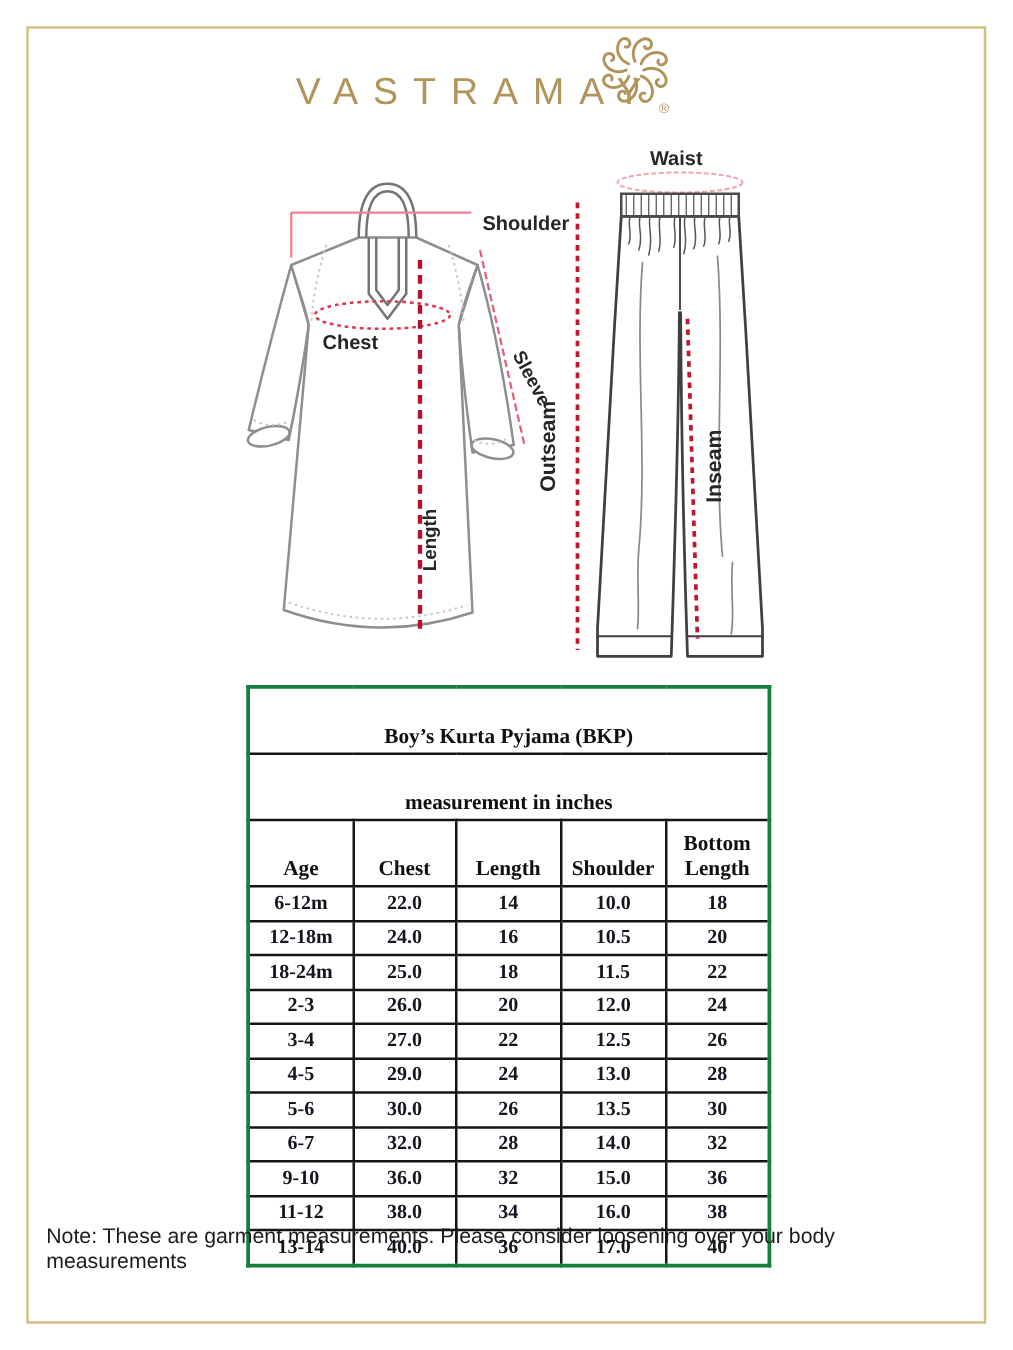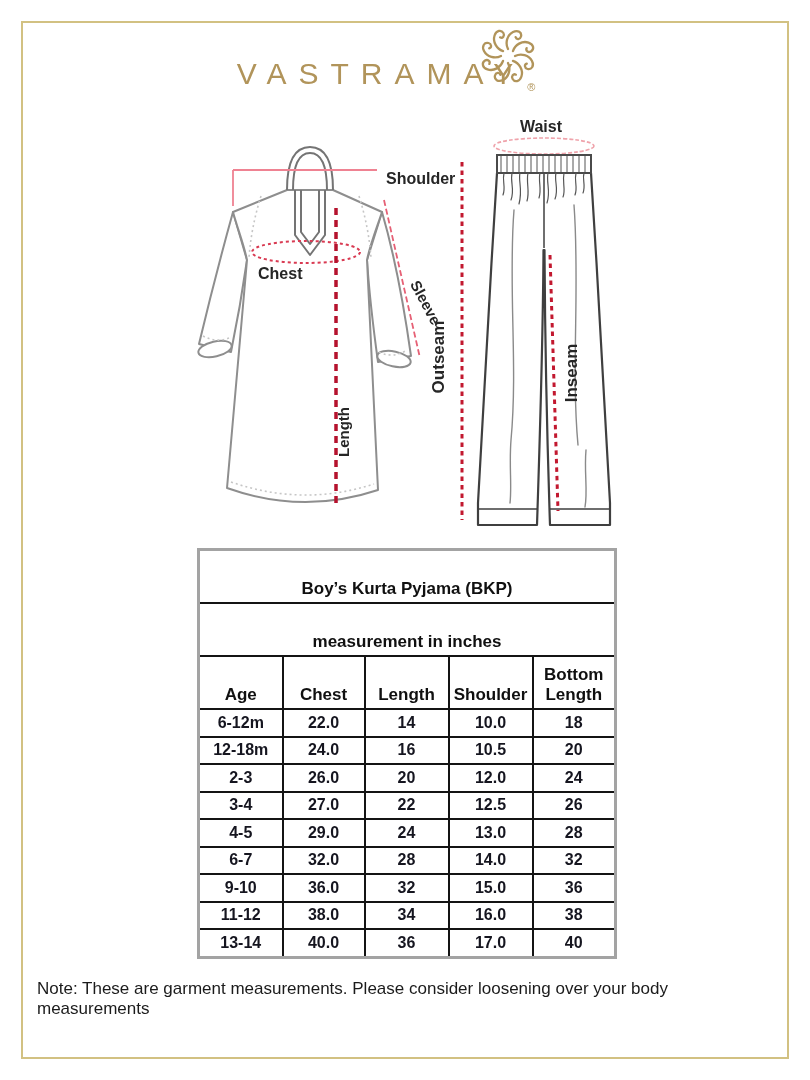--- a/index.html
+++ b/index.html
@@ -14,21 +14,21 @@
   .ornament{position:absolute;left:478px;top:25px;}
   
   svg{overflow:visible;}
   .kurta-svg{position:absolute;left:183px;top:138px;}
   .pyjama-svg{position:absolute;left:428px;top:105px;}
   .diag-label{font-weight:bold;font-size:16px;fill:#262626;font-family:"Liberation Sans",sans-serif;}
   .diag-label-sm{font-weight:bold;font-size:15px;fill:#262626;font-family:"Liberation Sans",sans-serif;}
   .diag-label-lg{font-weight:bold;font-size:17px;fill:#262626;font-family:"Liberation Sans",sans-serif;}
   
   .size-table{position:absolute;left:197px;top:548px;border-collapse:collapse;
-              table-layout:fixed;width:417px;color:#15151f;border:3px solid #a3a3a3;}
+              table-layout:fixed;width:417px;color:#15151f;border:3px solid #15803d;font-family:Liberation Serif, serif;}
   .size-table th,.size-table td{border:2px solid #141414;text-align:center;
               font-weight:bold;padding:0;overflow:hidden;}
   .title-cell{font-size:18px;height:29px;color:#101010;}
   .subtitle-cell{font-size:13px;height:26px;color:#101010;}
   .size-table thead th{font-size:17px;height:48px;vertical-align:bottom;padding-bottom:3px;color:#101010;}
   .size-table tbody td{font-size:16px;height:25.5px;}
   
   .note{position:absolute;left:37px;top:979px;width:736px;font-size:17px;color:#1b1b1b;}
   .note-line2{text-align:right;margin-top:7px;}
   .note-line1{text-align:left;}
@@ -163,20 +163,27 @@
           <td>18</td>
         </tr>
         <tr>
           <td>12-18m</td>
           <td>24.0</td>
           <td>16</td>
           <td>10.5</td>
           <td>20</td>
         </tr>
         <tr>
+          <td>18-24m</td>
+          <td>25.0</td>
+          <td>18</td>
+          <td>11.5</td>
+          <td>22</td>
+        </tr>
+        <tr>
           <td>2-3</td>
           <td>26.0</td>
           <td>20</td>
           <td>12.0</td>
           <td>24</td>
         </tr>
         <tr>
           <td>3-4</td>
           <td>27.0</td>
           <td>22</td>
@@ -184,20 +191,27 @@
           <td>26</td>
         </tr>
         <tr>
           <td>4-5</td>
           <td>29.0</td>
           <td>24</td>
           <td>13.0</td>
           <td>28</td>
         </tr>
         <tr>
+          <td>5-6</td>
+          <td>30.0</td>
+          <td>26</td>
+          <td>13.5</td>
+          <td>30</td>
+        </tr>
+        <tr>
           <td>6-7</td>
           <td>32.0</td>
           <td>28</td>
           <td>14.0</td>
           <td>32</td>
         </tr>
         <tr>
           <td>9-10</td>
           <td>36.0</td>
           <td>32</td>

